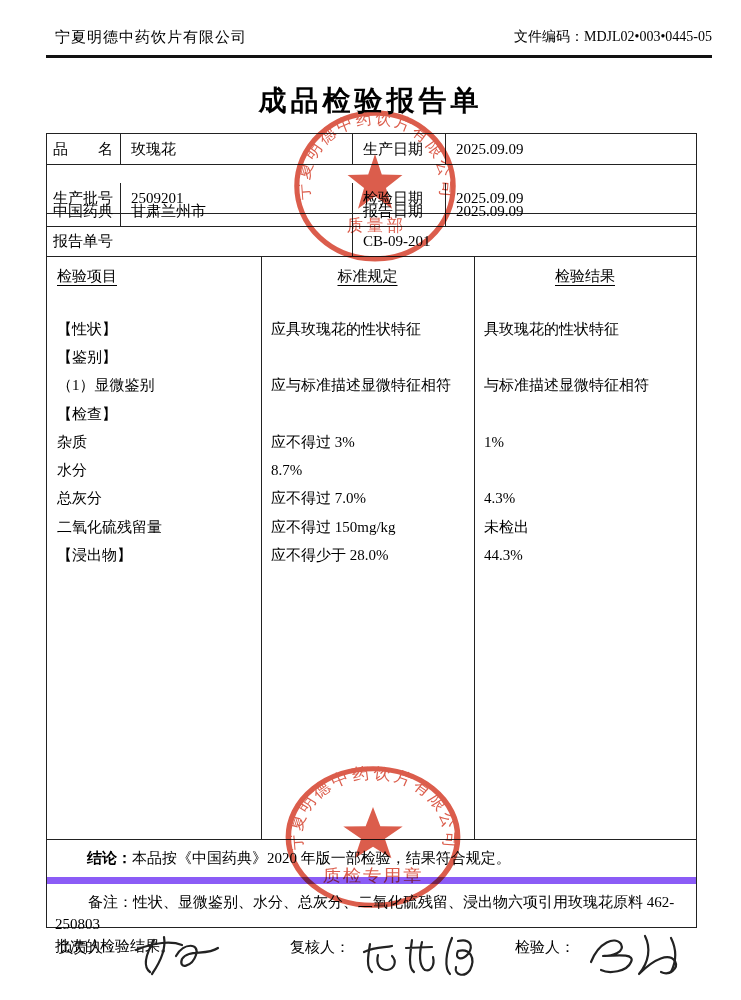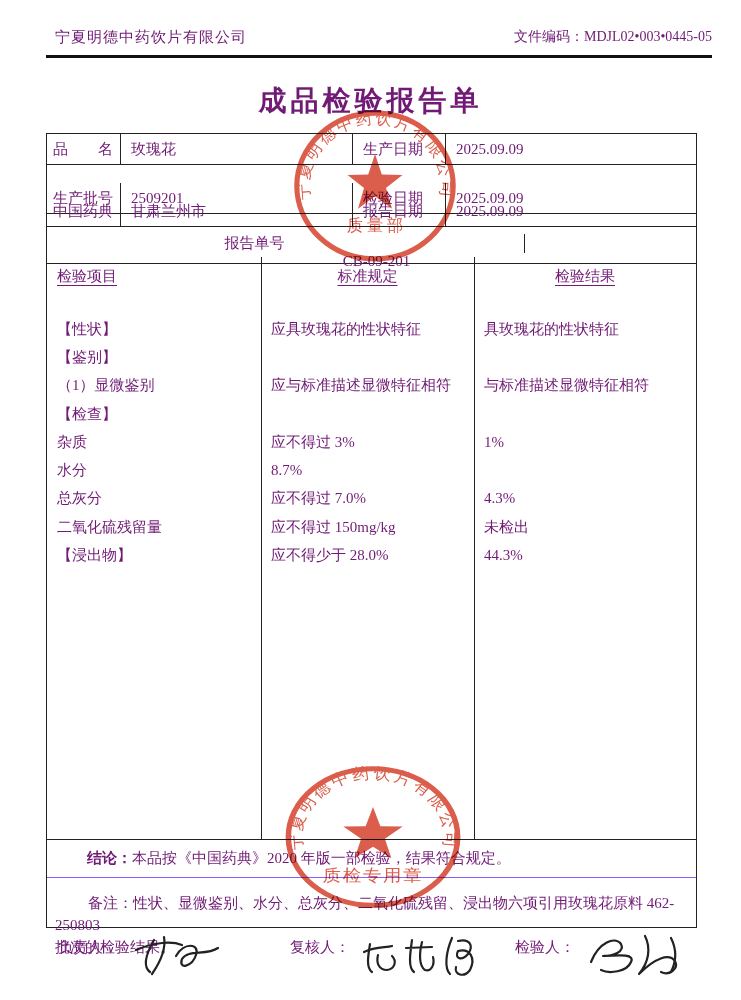--- a/index.html
+++ b/index.html
@@ -1,18 +1,18 @@
 <!DOCTYPE html>
 <html><head>
 <meta charset="utf-8">
 <style>
   html,body { margin:0; padding:0; }
   .page {
     position:relative; width:741px; height:1000px; background:#ffffff;
-    font-family:"Liberation Serif","DejaVu Serif",serif; color:#701a75;
+    font-family:"Liberation Serif","DejaVu Serif",serif; color:#000000;
     overflow:hidden;
   }
   .doc-company { position:absolute; left:55px; top:28px; font-size:15px; letter-spacing:1px; }
   .doc-code { position:absolute; right:29px; top:28px; font-size:14px; }
   .header-rule { position:absolute; left:46px; right:29px; top:55px; height:3px; background:#111; }
   .title { position:absolute; left:0; top:82px; width:100%; text-align:center;
            font-size:28px; font-weight:bold; letter-spacing:4px; }
 
   .main-table { position:absolute; left:46px; top:133px; width:651px; height:795px;
                 border:1px solid #222; box-sizing:border-box; font-size:15px; }
@@ -36,22 +36,22 @@
   .insp-items { padding-top:16px; }
   .insp-row { display:flex; height:28.3px; align-items:center; }
   .insp-row > div { box-sizing:border-box; }
   .ri { width:214px; padding-left:10px; }
   .rs { width:213px; padding-left:10px; }
   .rr { flex:1; padding-left:10px; }
 
   .concl { position:absolute; top:705px; left:0; right:0; height:38px; border-top:1px solid #222;
            box-sizing:border-box; display:flex; align-items:center; padding-left:40px; }
   .concl b { font-weight:bold; }
-  .remark { position:absolute; top:743px; left:0; right:0; bottom:0; border-top:1px solid #8b5cf6;
-            box-sizing:border-box; padding:14px 8px 0 8px; line-height:22px; }
+  .remark { position:absolute; top:743px; left:0; right:0; bottom:0; border-top:7px solid #8b5cf6;
+            box-sizing:border-box; padding:7px 8px 0 8px; line-height:22px; }
   .remark .l1 { text-indent:2.2em; }
 
   .sigs { position:absolute; left:46px; top:938px; width:666px; height:55px; font-size:15px; }
   .sig-group { position:absolute; top:0; display:flex; align-items:flex-start; }
   .sig-group svg { margin-top:-10px; margin-left:6px; }
   .ink { stroke:#222; stroke-width:2.2; fill:none; stroke-linecap:round; stroke-linejoin:round; }
 
   .stamp { position:absolute; mix-blend-mode:multiply; opacity:0.85; }
 </style>
 </head>
@@ -78,21 +78,21 @@
       <div class="c-val">2509201</div>
       <div class="c-label2">检验日期</div>
       <div class="c-val2">2025.09.09</div>
     </div>
     <div class="info-row" style="top:62px">
       <div class="c-label">中国药典</div>
       <div class="c-val">甘肃兰州市</div>
       <div class="c-label2">报告日期</div>
       <div class="c-val2">2025.09.09</div>
     </div>
-    <div class="info-row" style="top:100px; height:30px;flex-direction:column;">
+    <div class="info-row" style="top:93px; height:30px;">
       <div class="c-label-wide">报告单号</div>
       <div class="c-val2">CB-09-201</div>
     </div>
 
     <div class="insp">
       <div class="vline" style="left:214px"></div>
       <div class="vline" style="left:427px"></div>
 
       <div class="insp-header">
         <div class="ih1"><span class="uline">检验项目</span></div>

